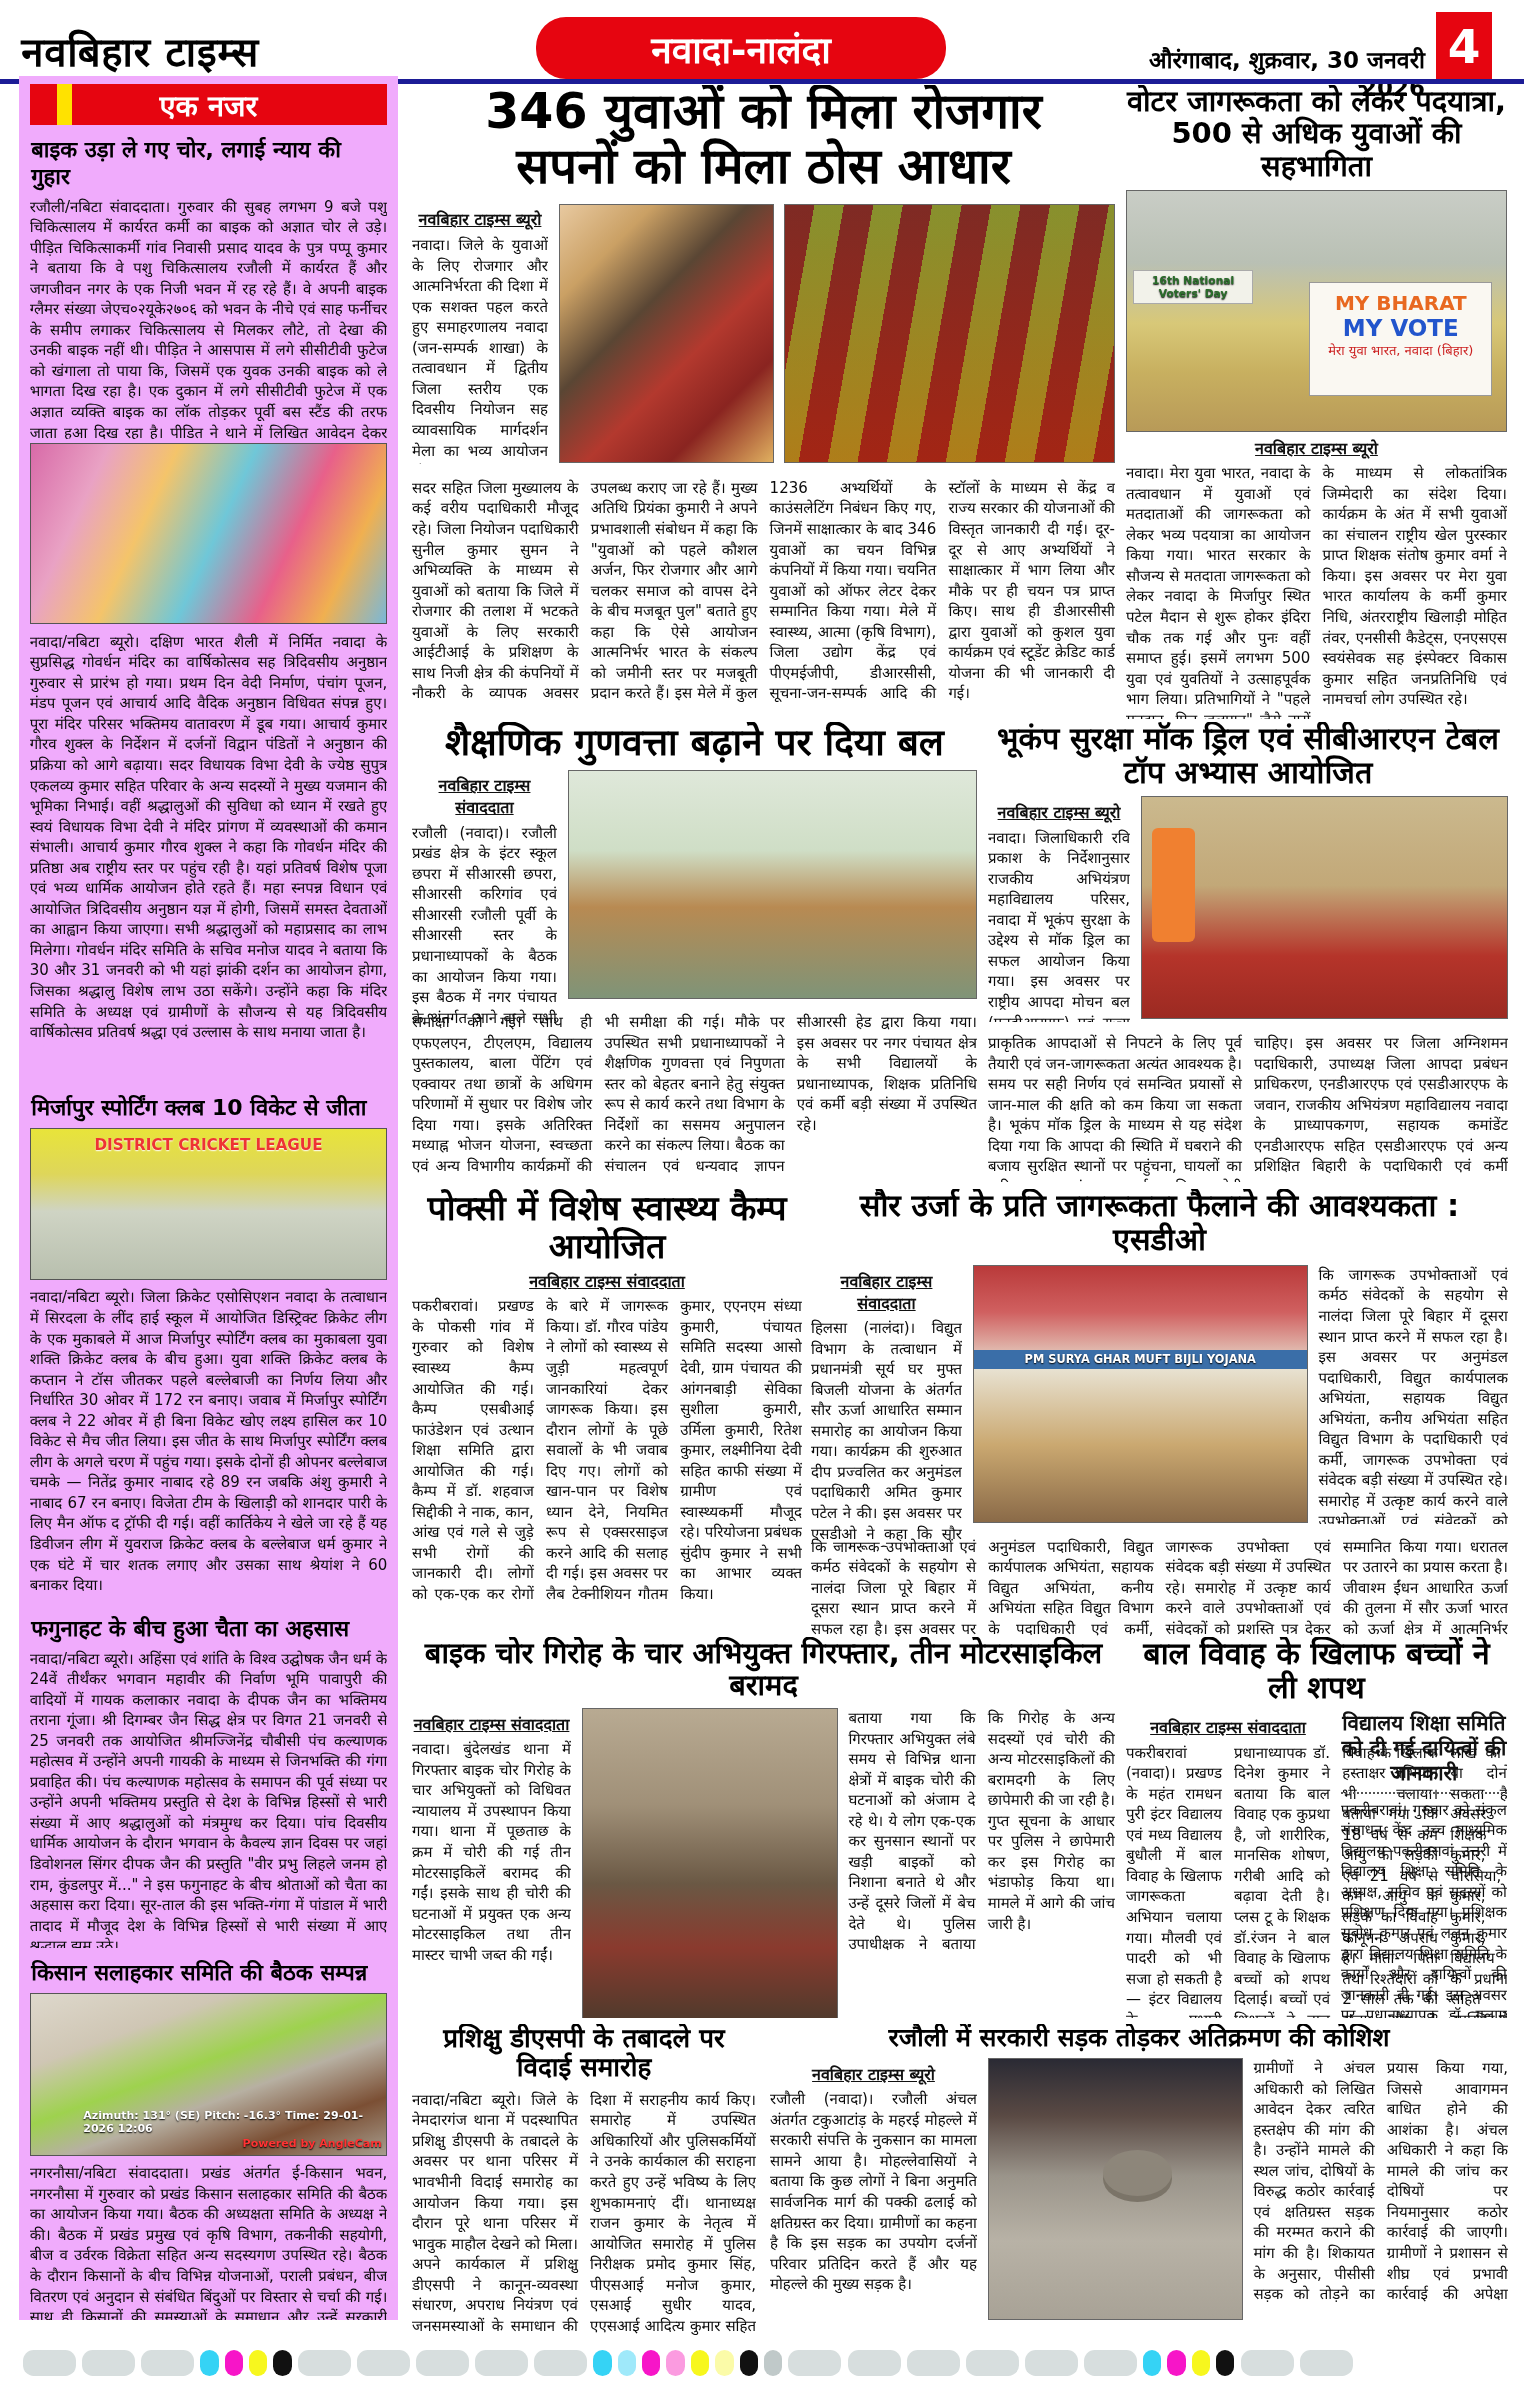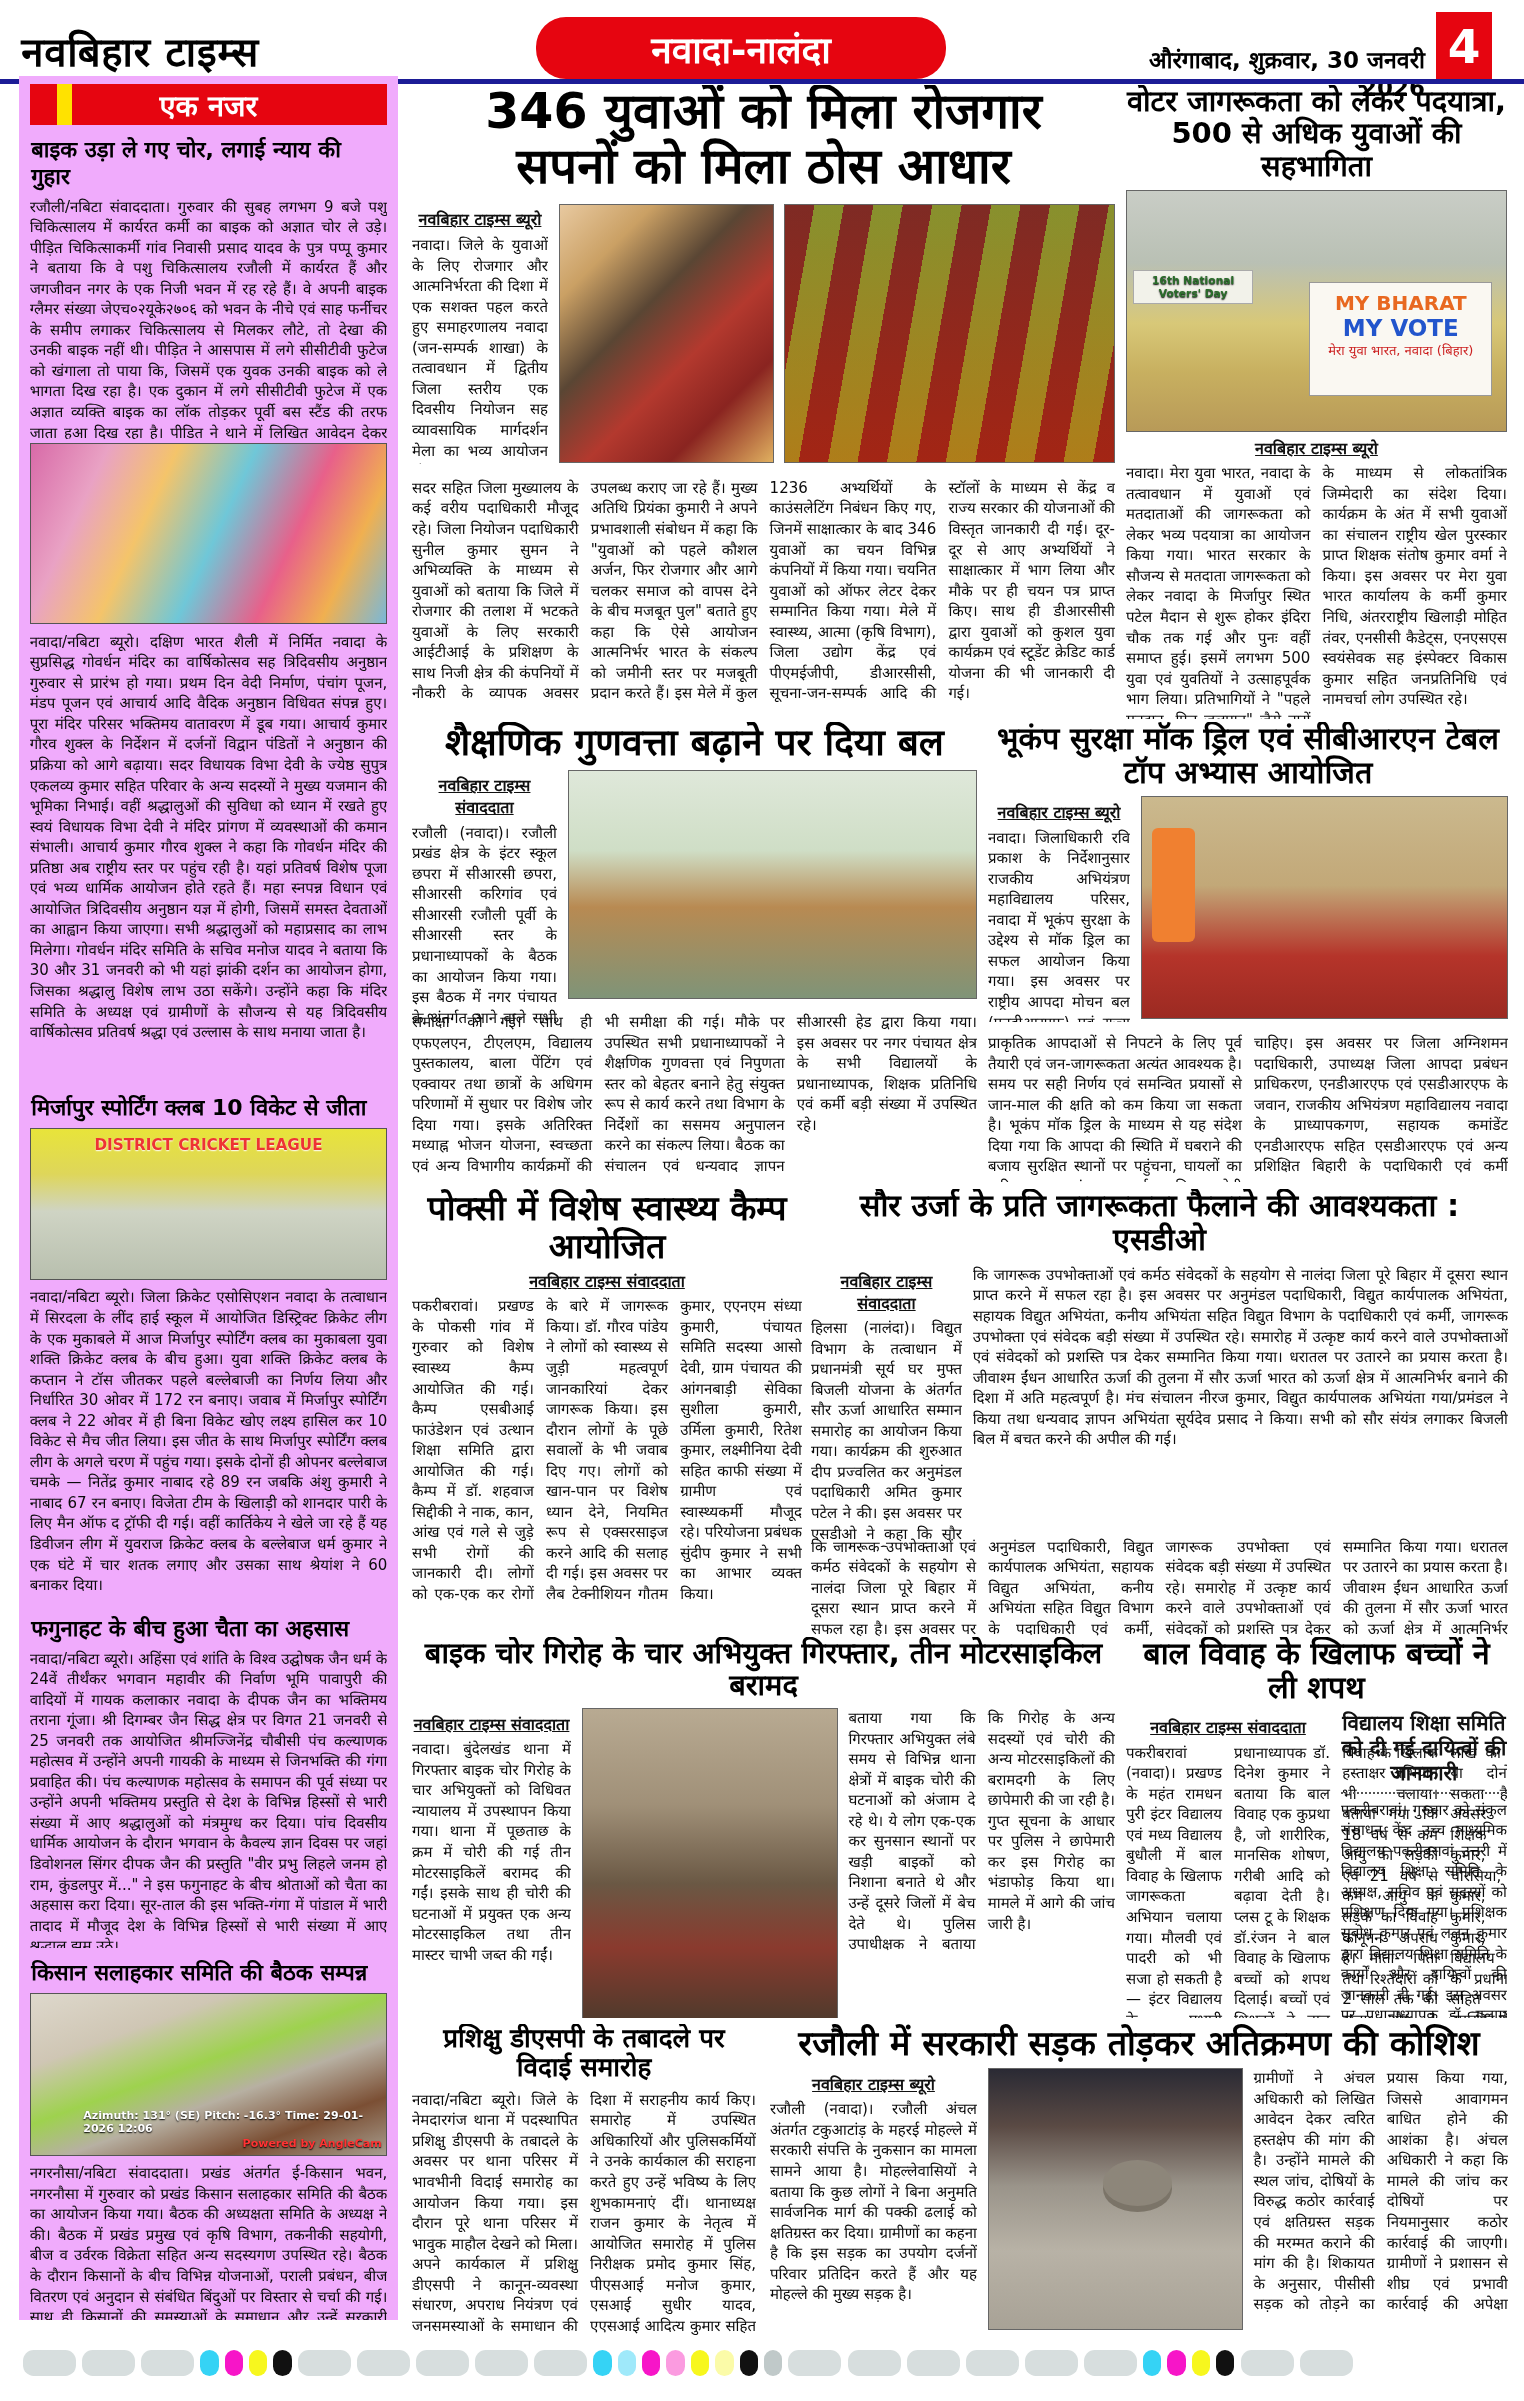--- a/index.html
+++ b/index.html
@@ -149,20 +149,24 @@
     <div class="btxt cols3" style="height:344px;">पकरीबरावां। प्रखण्ड के पोकसी गांव में गुरुवार को विशेष स्वास्थ्य कैम्प आयोजित की गई। कैम्प एसबीआई फाउंडेशन एवं उत्थान शिक्षा समिति द्वारा आयोजित की गई। कैम्प में डॉ. शहवाज सिद्दीकी ने नाक, कान, आंख एवं गले से जुड़े सभी रोगों की जानकारी दी। लोगों को एक-एक कर रोगों के बारे में जागरूक किया। डॉ. गौरव पांडेय ने लोगों को स्वास्थ्य से जुड़ी महत्वपूर्ण जानकारियां देकर जागरूक किया। इस दौरान लोगों के पूछे सवालों के भी जवाब दिए गए। लोगों को खान-पान पर विशेष ध्यान देने, नियमित रूप से एक्सरसाइज करने आदि की सलाह दी गई। इस अवसर पर लैब टेक्नीशियन गौतम कुमार, एएनएम संध्या कुमारी, पंचायत समिति सदस्या आसो देवी, ग्राम पंचायत की आंगनबाड़ी सेविका सुशीला कुमारी, उर्मिला कुमारी, रितेश कुमार, लक्ष्मीनिया देवी सहित काफी संख्या में ग्रामीण एवं स्वास्थ्यकर्मी मौजूद रहे। परियोजना प्रबंधक सुंदीप कुमार ने सभी का आभार व्यक्त किया।</div>
   </div>
 
   <div class="story" style="left:811px;top:1189px;width:697px;height:451px;">
     <div class="head" style="font-size:30.5px;">सौर उर्जा के प्रति जागरूकता फैलाने की आवश्यकता : एसडीओ</div>
     <div class="row" style="margin-top:7.6px;height:264px;">
       <div style="width:151px;">
         <div class="byline">नवबिहार टाइम्स संवाददाता</div>
         <div class="btxt" style="height:229px;overflow:hidden;">हिलसा (नालंदा)। विद्युत विभाग के तत्वाधान में प्रधानमंत्री सूर्य घर मुफ्त बिजली योजना के अंतर्गत सौर ऊर्जा आधारित सम्मान समारोह का आयोजन किया गया। कार्यक्रम की शुरुआत दीप प्रज्वलित कर अनुमंडल पदाधिकारी अमित कुमार पटेल ने की। इस अवसर पर एसडीओ ने कहा कि सौर ऊर्जा के प्रति जागरूकता फैलाने की आवश्यकता है, सौर ऊर्जा का इस्तेमाल हम सभी लोगों को करना चाहिए, ऊर्जा का अच्छा स्रोत है।</div>
       </div>
+      <div class="photo" style="width:335px;height:258px;background:
+           linear-gradient(180deg,#b93a3a 0%,#d06060 18%,#e8e2d2 40%,#caa870 70%,#8a6a48 100%);">
+        <span class="ph-label" style="top:84px;font-size:11.4px;color:#ffffff;background:#3a6ea8;padding:2.3px 0;">PM SURYA GHAR MUFT BIJLI YOJANA</span>
+      </div>
       <div class="btxt" style="flex:1;height:259px;overflow:hidden;">कि जागरूक उपभोक्ताओं एवं कर्मठ संवेदकों के सहयोग से नालंदा जिला पूरे बिहार में दूसरा स्थान प्राप्त करने में सफल रहा है। इस अवसर पर अनुमंडल पदाधिकारी, विद्युत कार्यपालक अभियंता, सहायक विद्युत अभियंता, कनीय अभियंता सहित विद्युत विभाग के पदाधिकारी एवं कर्मी, जागरूक उपभोक्ता एवं संवेदक बड़ी संख्या में उपस्थित रहे। समारोह में उत्कृष्ट कार्य करने वाले उपभोक्ताओं एवं संवेदकों को प्रशस्ति पत्र देकर सम्मानित किया गया। धरातल पर उतारने का प्रयास करता है। जीवाश्म ईंधन आधारित ऊर्जा की तुलना में सौर ऊर्जा भारत को ऊर्जा क्षेत्र में आत्मनिर्भर बनाने की दिशा में अति महत्वपूर्ण है। मंच संचालन नीरज कुमार, विद्युत कार्यपालक अभियंता गया/प्रमंडल ने किया तथा धन्यवाद ज्ञापन अभियंता सूर्यदेव प्रसाद ने किया। सभी को सौर संयंत्र लगाकर बिजली बिल में बचत करने की अपील की गई।</div>
     </div>
     <div class="btxt cols4" style="margin-top:7.6px;height:122px;">कि जागरूक उपभोक्ताओं एवं कर्मठ संवेदकों के सहयोग से नालंदा जिला पूरे बिहार में दूसरा स्थान प्राप्त करने में सफल रहा है। इस अवसर पर अनुमंडल पदाधिकारी, विद्युत कार्यपालक अभियंता, सहायक विद्युत अभियंता, कनीय अभियंता सहित विद्युत विभाग के पदाधिकारी एवं कर्मी, जागरूक उपभोक्ता एवं संवेदक बड़ी संख्या में उपस्थित रहे। समारोह में उत्कृष्ट कार्य करने वाले उपभोक्ताओं एवं संवेदकों को प्रशस्ति पत्र देकर सम्मानित किया गया। धरातल पर उतारने का प्रयास करता है। जीवाश्म ईंधन आधारित ऊर्जा की तुलना में सौर ऊर्जा भारत को ऊर्जा क्षेत्र में आत्मनिर्भर बनाने की दिशा में अति महत्वपूर्ण है। मंच संचालन नीरज कुमार, विद्युत कार्यपालक अभियंता गया/प्रमंडल ने किया तथा धन्यवाद ज्ञापन अभियंता सूर्यदेव प्रसाद ने किया। सभी को सौर संयंत्र लगाकर बिजली बिल में बचत करने की अपील की गई।</div>
   </div>
 
   <div class="story" style="left:412px;top:1637px;width:703px;height:381px;">
     <div class="head" style="font-size:29px;">बाइक चोर गिरोह के चार अभियुक्त गिरफ्तार, तीन मोटरसाइकिल बरामद</div>
     <div class="row" style="margin-top:6.1px;height:331px;">
       <div style="width:159px;">
         <div class="byline">नवबिहार टाइम्स संवाददाता</div>
@@ -188,21 +192,21 @@
       </div>
     </div>
   </div>
 
   <div class="story" style="left:412px;top:2024px;width:344px;height:317px;">
     <div class="head" style="font-size:26px;">प्रशिक्षु डीएसपी के तबादले पर विदाई समारोह</div>
     <div class="btxt cols2" style="margin-top:7.6px;height:259px;">नवादा/नबिटा ब्यूरो। जिले के नेमदारगंज थाना में पदस्थापित प्रशिक्षु डीएसपी के तबादले के अवसर पर थाना परिसर में भावभीनी विदाई समारोह का आयोजन किया गया। इस दौरान पूरे थाना परिसर में भावुक माहौल देखने को मिला। अपने कार्यकाल में प्रशिक्षु डीएसपी ने कानून-व्यवस्था संधारण, अपराध नियंत्रण एवं जनसमस्याओं के समाधान की दिशा में सराहनीय कार्य किए। समारोह में उपस्थित अधिकारियों और पुलिसकर्मियों ने उनके कार्यकाल की सराहना करते हुए उन्हें भविष्य के लिए शुभकामनाएं दीं। थानाध्यक्ष राजन कुमार के नेतृत्व में आयोजित समारोह में पुलिस निरीक्षक प्रमोद कुमार सिंह, पीएसआई मनोज कुमार, एसआई सुधीर यादव, एएसआई आदित्य कुमार सहित थाना के सभी पुलिसकर्मी एवं चौकीदार उपस्थित रहे। सभी ने उन्हें इस सम्मानपूर्वक विदाई दी गई।</div>
   </div>
 
   <div class="story" style="left:770px;top:2024px;width:738px;height:317px;">
-    <div class="head" style="font-size:34px;">रजौली में सरकारी सड़क तोड़कर अतिक्रमण की कोशिश</div>
+    <div class="head" style="font-size:25px;">रजौली में सरकारी सड़क तोड़कर अतिक्रमण की कोशिश</div>
     <div class="row" style="margin-top:6.1px;height:267px;">
       <div style="width:207px;">
         <div class="byline">नवबिहार टाइम्स ब्यूरो</div>
         <div class="btxt" style="height:233px;overflow:hidden;">रजौली (नवादा)। रजौली अंचल अंतर्गत टकुआटांड़ के महरई मोहल्ले में सरकारी संपत्ति के नुकसान का मामला सामने आया है। मोहल्लेवासियों ने बताया कि कुछ लोगों ने बिना अनुमति सार्वजनिक मार्ग की पक्की ढलाई को क्षतिग्रस्त कर दिया। ग्रामीणों का कहना है कि इस सड़क का उपयोग दर्जनों परिवार प्रतिदिन करते हैं और यह मोहल्ले की मुख्य सड़क है।</div>
       </div>
       <div class="photo" style="width:255px;height:262px;background:
            linear-gradient(180deg,#2a2a34 0%,#5a4a44 22%,#9a948a 45%,#b8b2a6 70%,#a8a296 100%);">
         <span style="position:absolute;left:114px;top:91px;width:69px;height:46px;background:#8d867a;border-radius:50%;box-shadow:0 6.1px 0 #7b7468;"></span>
       </div>
       <div class="btxt cols2" style="flex:1;height:264px;">ग्रामीणों ने अंचल अधिकारी को लिखित आवेदन देकर त्वरित हस्तक्षेप की मांग की है। उन्होंने मामले की स्थल जांच, दोषियों के विरुद्ध कठोर कार्रवाई एवं क्षतिग्रस्त सड़क की मरम्मत कराने की मांग की है। शिकायत के अनुसार, पीसीसी सड़क को तोड़ने का प्रयास किया गया, जिससे आवागमन बाधित होने की आशंका है। अंचल अधिकारी ने कहा कि मामले की जांच कर दोषियों पर नियमानुसार कठोर कार्रवाई की जाएगी। ग्रामीणों ने प्रशासन से शीघ्र एवं प्रभावी कार्रवाई की अपेक्षा जताई है। साथ ही सरकारी संपत्ति को क्षति पहुंचाने वालों पर प्राथमिकी दर्ज करने की भी मांग उठाई गई है।</div>

